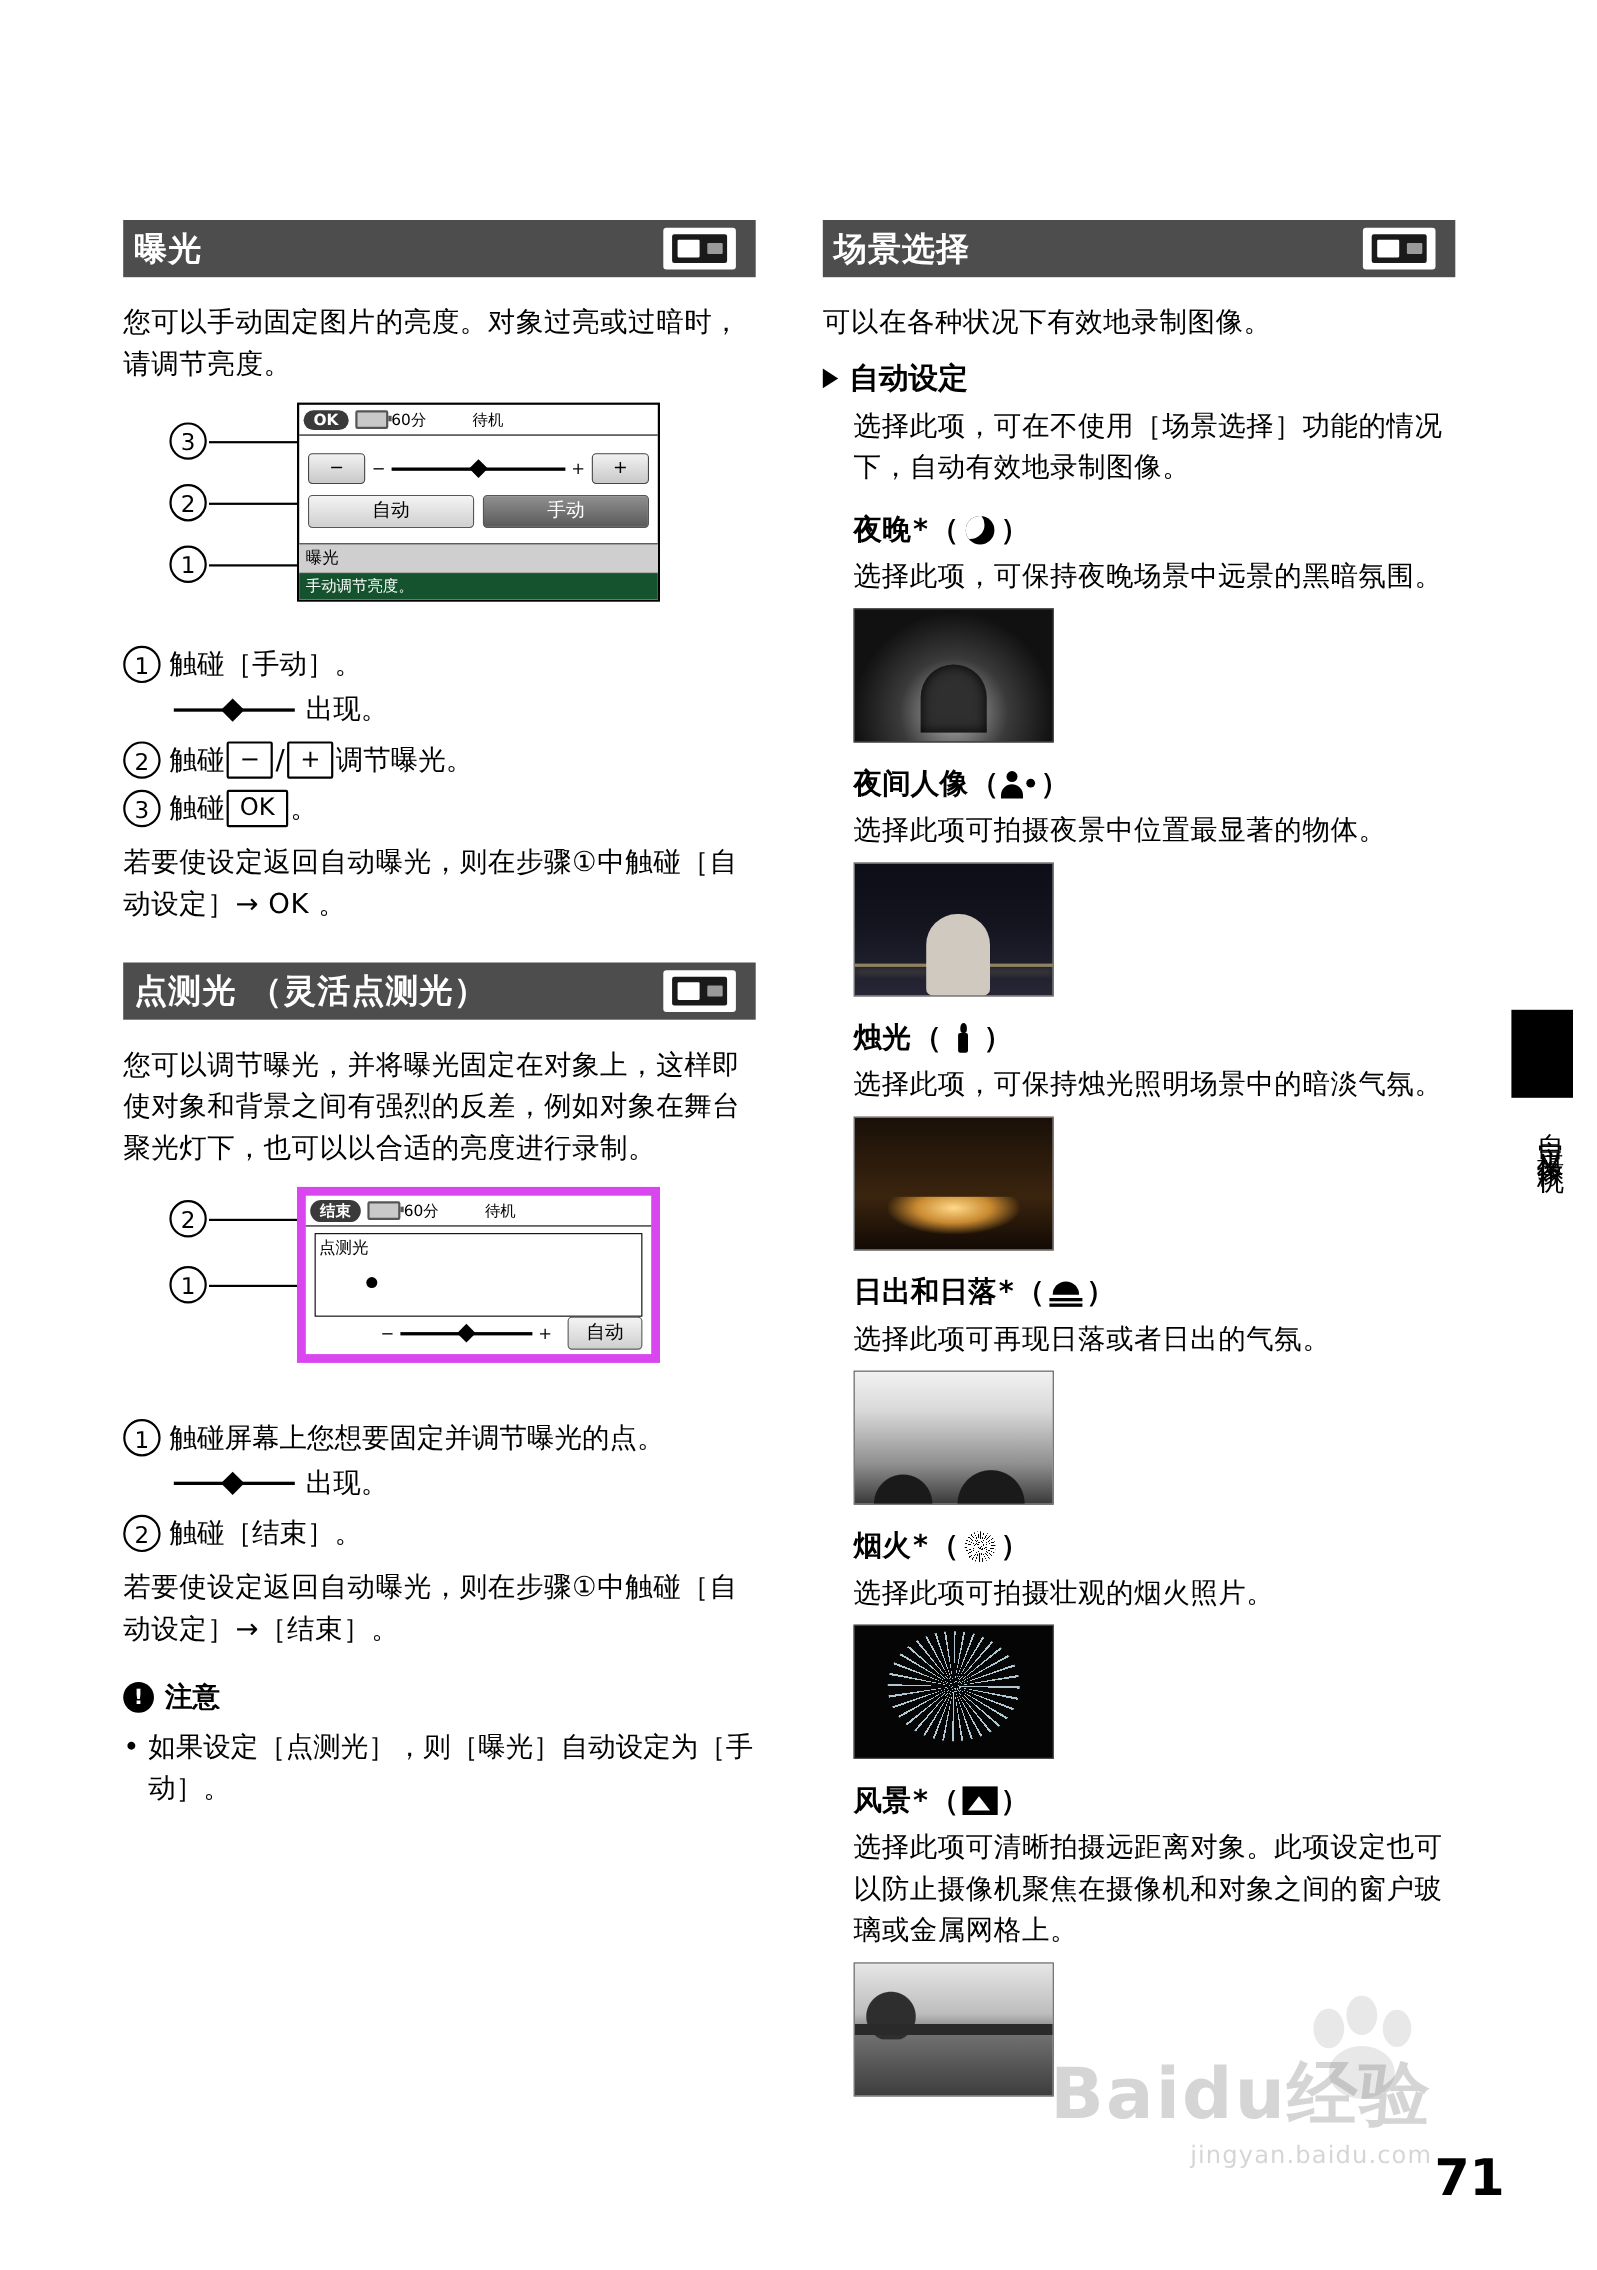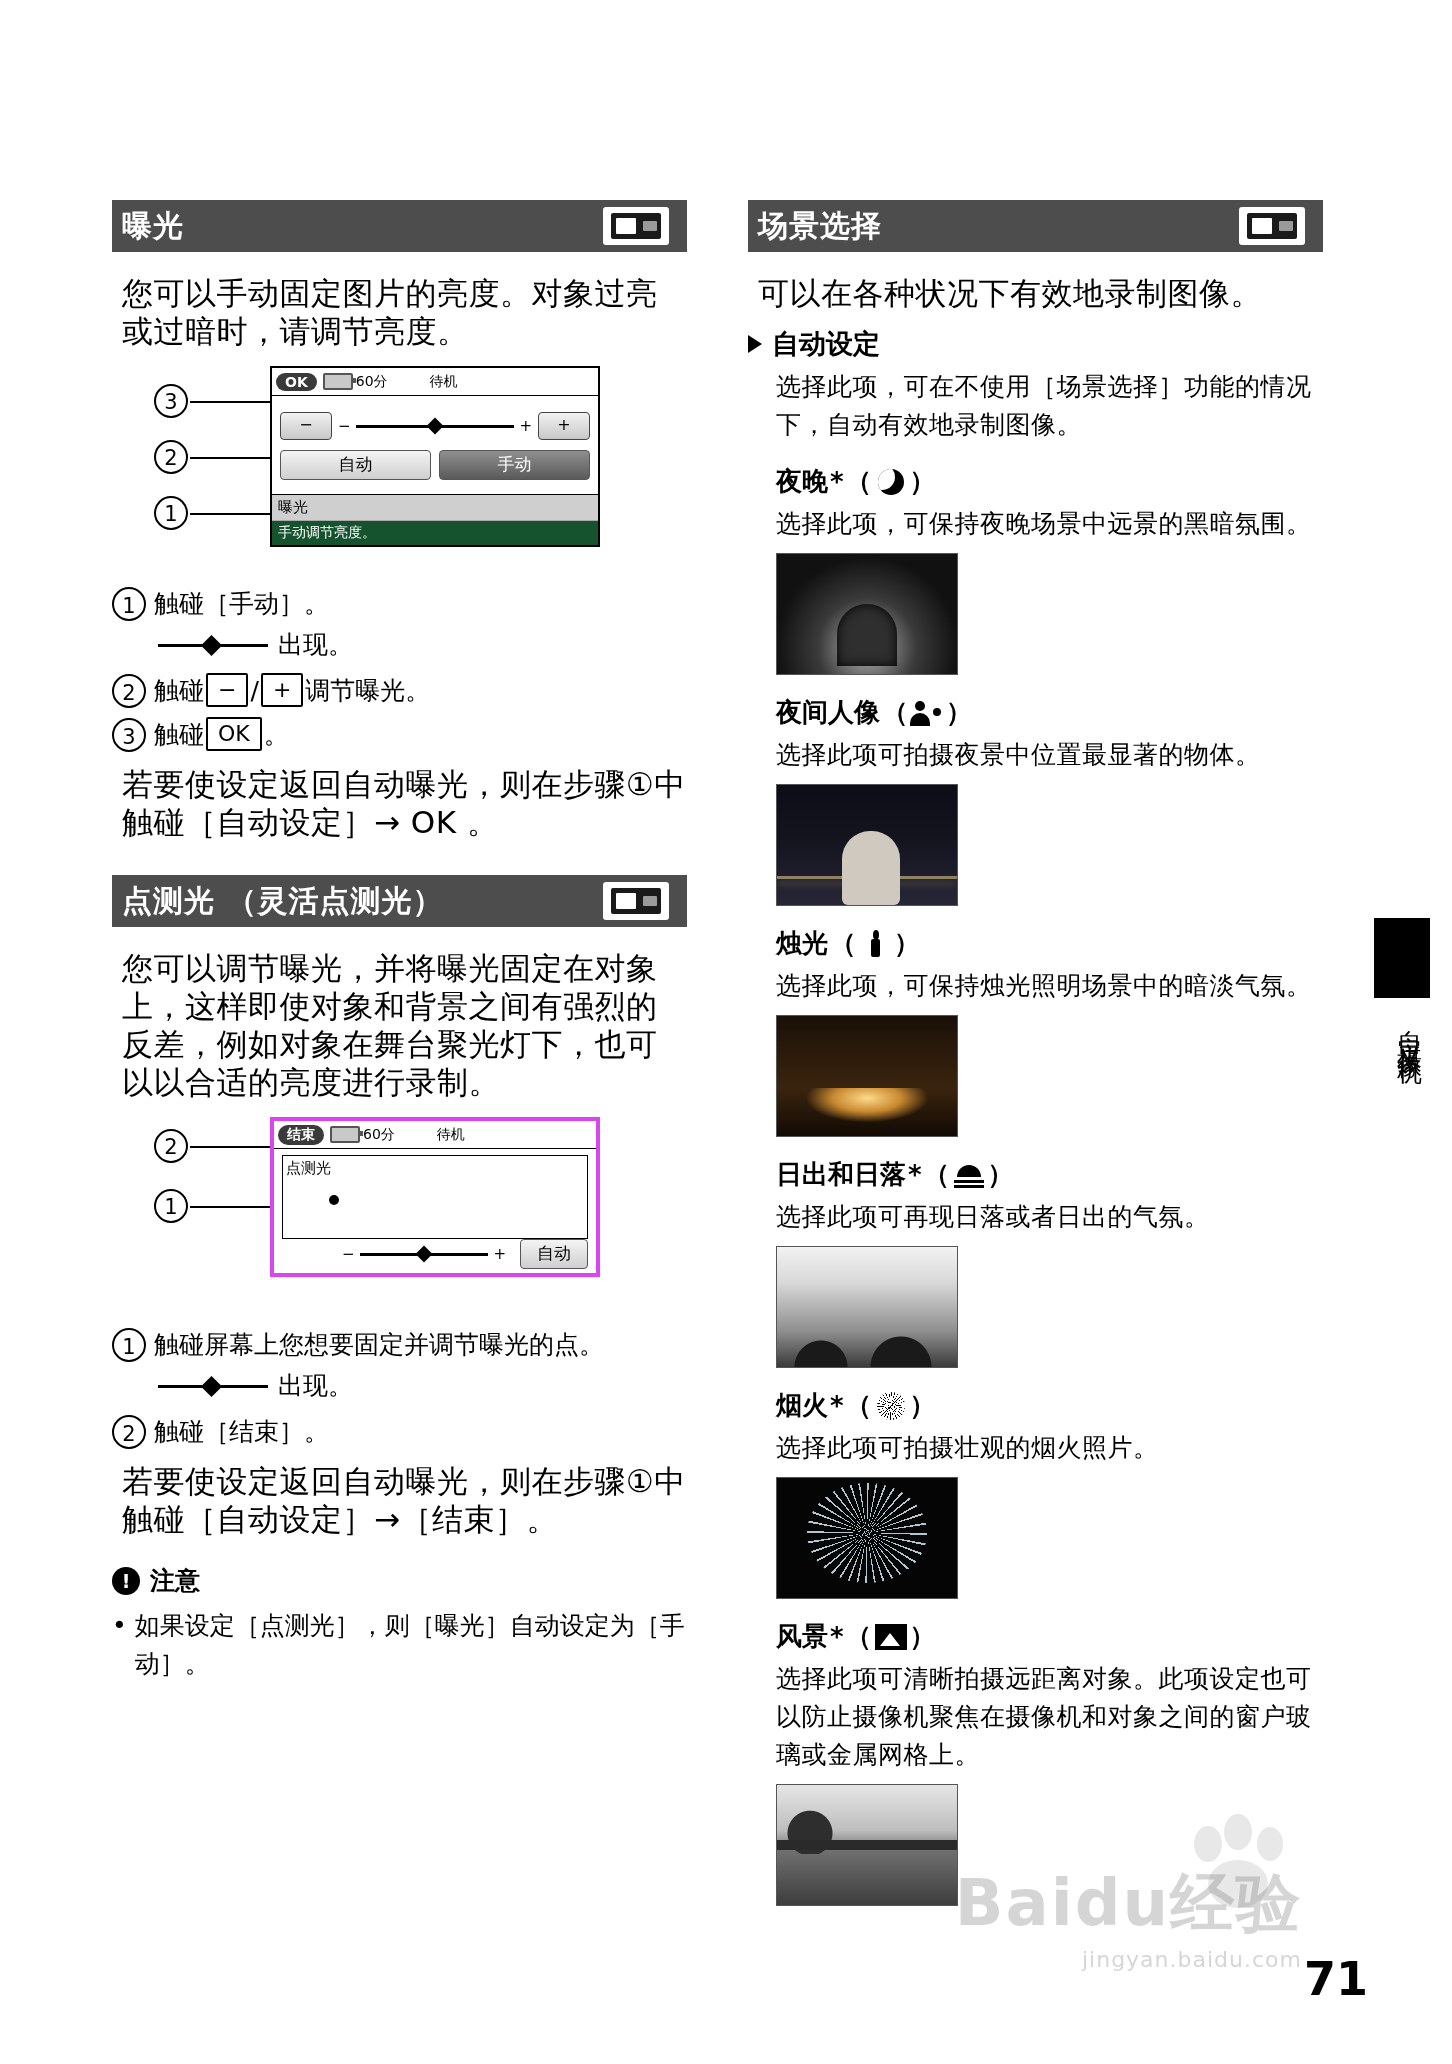--- a/index.html
+++ b/index.html
@@ -77,23 +77,23 @@
     content: "";
     position: absolute;
     right: 4px; top: 8px;
     width: 14px; height: 10px;
     background: #9a9a9a;
     border-radius: 1px;
   }
 
   
   p, .txt {
-    font-size: 31px;
+    font-size: 25px;
     line-height: 38px;
-    margin: 0 0 14px 10px;
+    margin: 0 0 14px 0;
     letter-spacing: 0.5px;
   }
 
   .step-list { margin: 6px 0 10px 0; }
   .step {
     display: flex;
     align-items: flex-start;
     font-size: 25px;
     line-height: 40px;
     margin-bottom: 4px;
@@ -289,21 +289,21 @@
     height: 2px;
     background: #000;
   }
 
   
   .lcd2 { height: 190px; }
   .lcd2 .screen {
     position: absolute;
     left: 158px; top: 0;
     width: 330px; height: 160px;
-    border: 4px solid #d946ef;
+    border: 8px solid #d946ef;
     box-sizing: border-box;
     background: #fff;
   }
   .lcd2 .inner-frame {
     position: absolute;
     left: 8px; top: 34px;
     right: 8px; bottom: 34px;
     border: 1px solid #000;
   }
   .lcd2 .label { position: absolute; left: 12px; top: 38px; font-size: 15px; }

